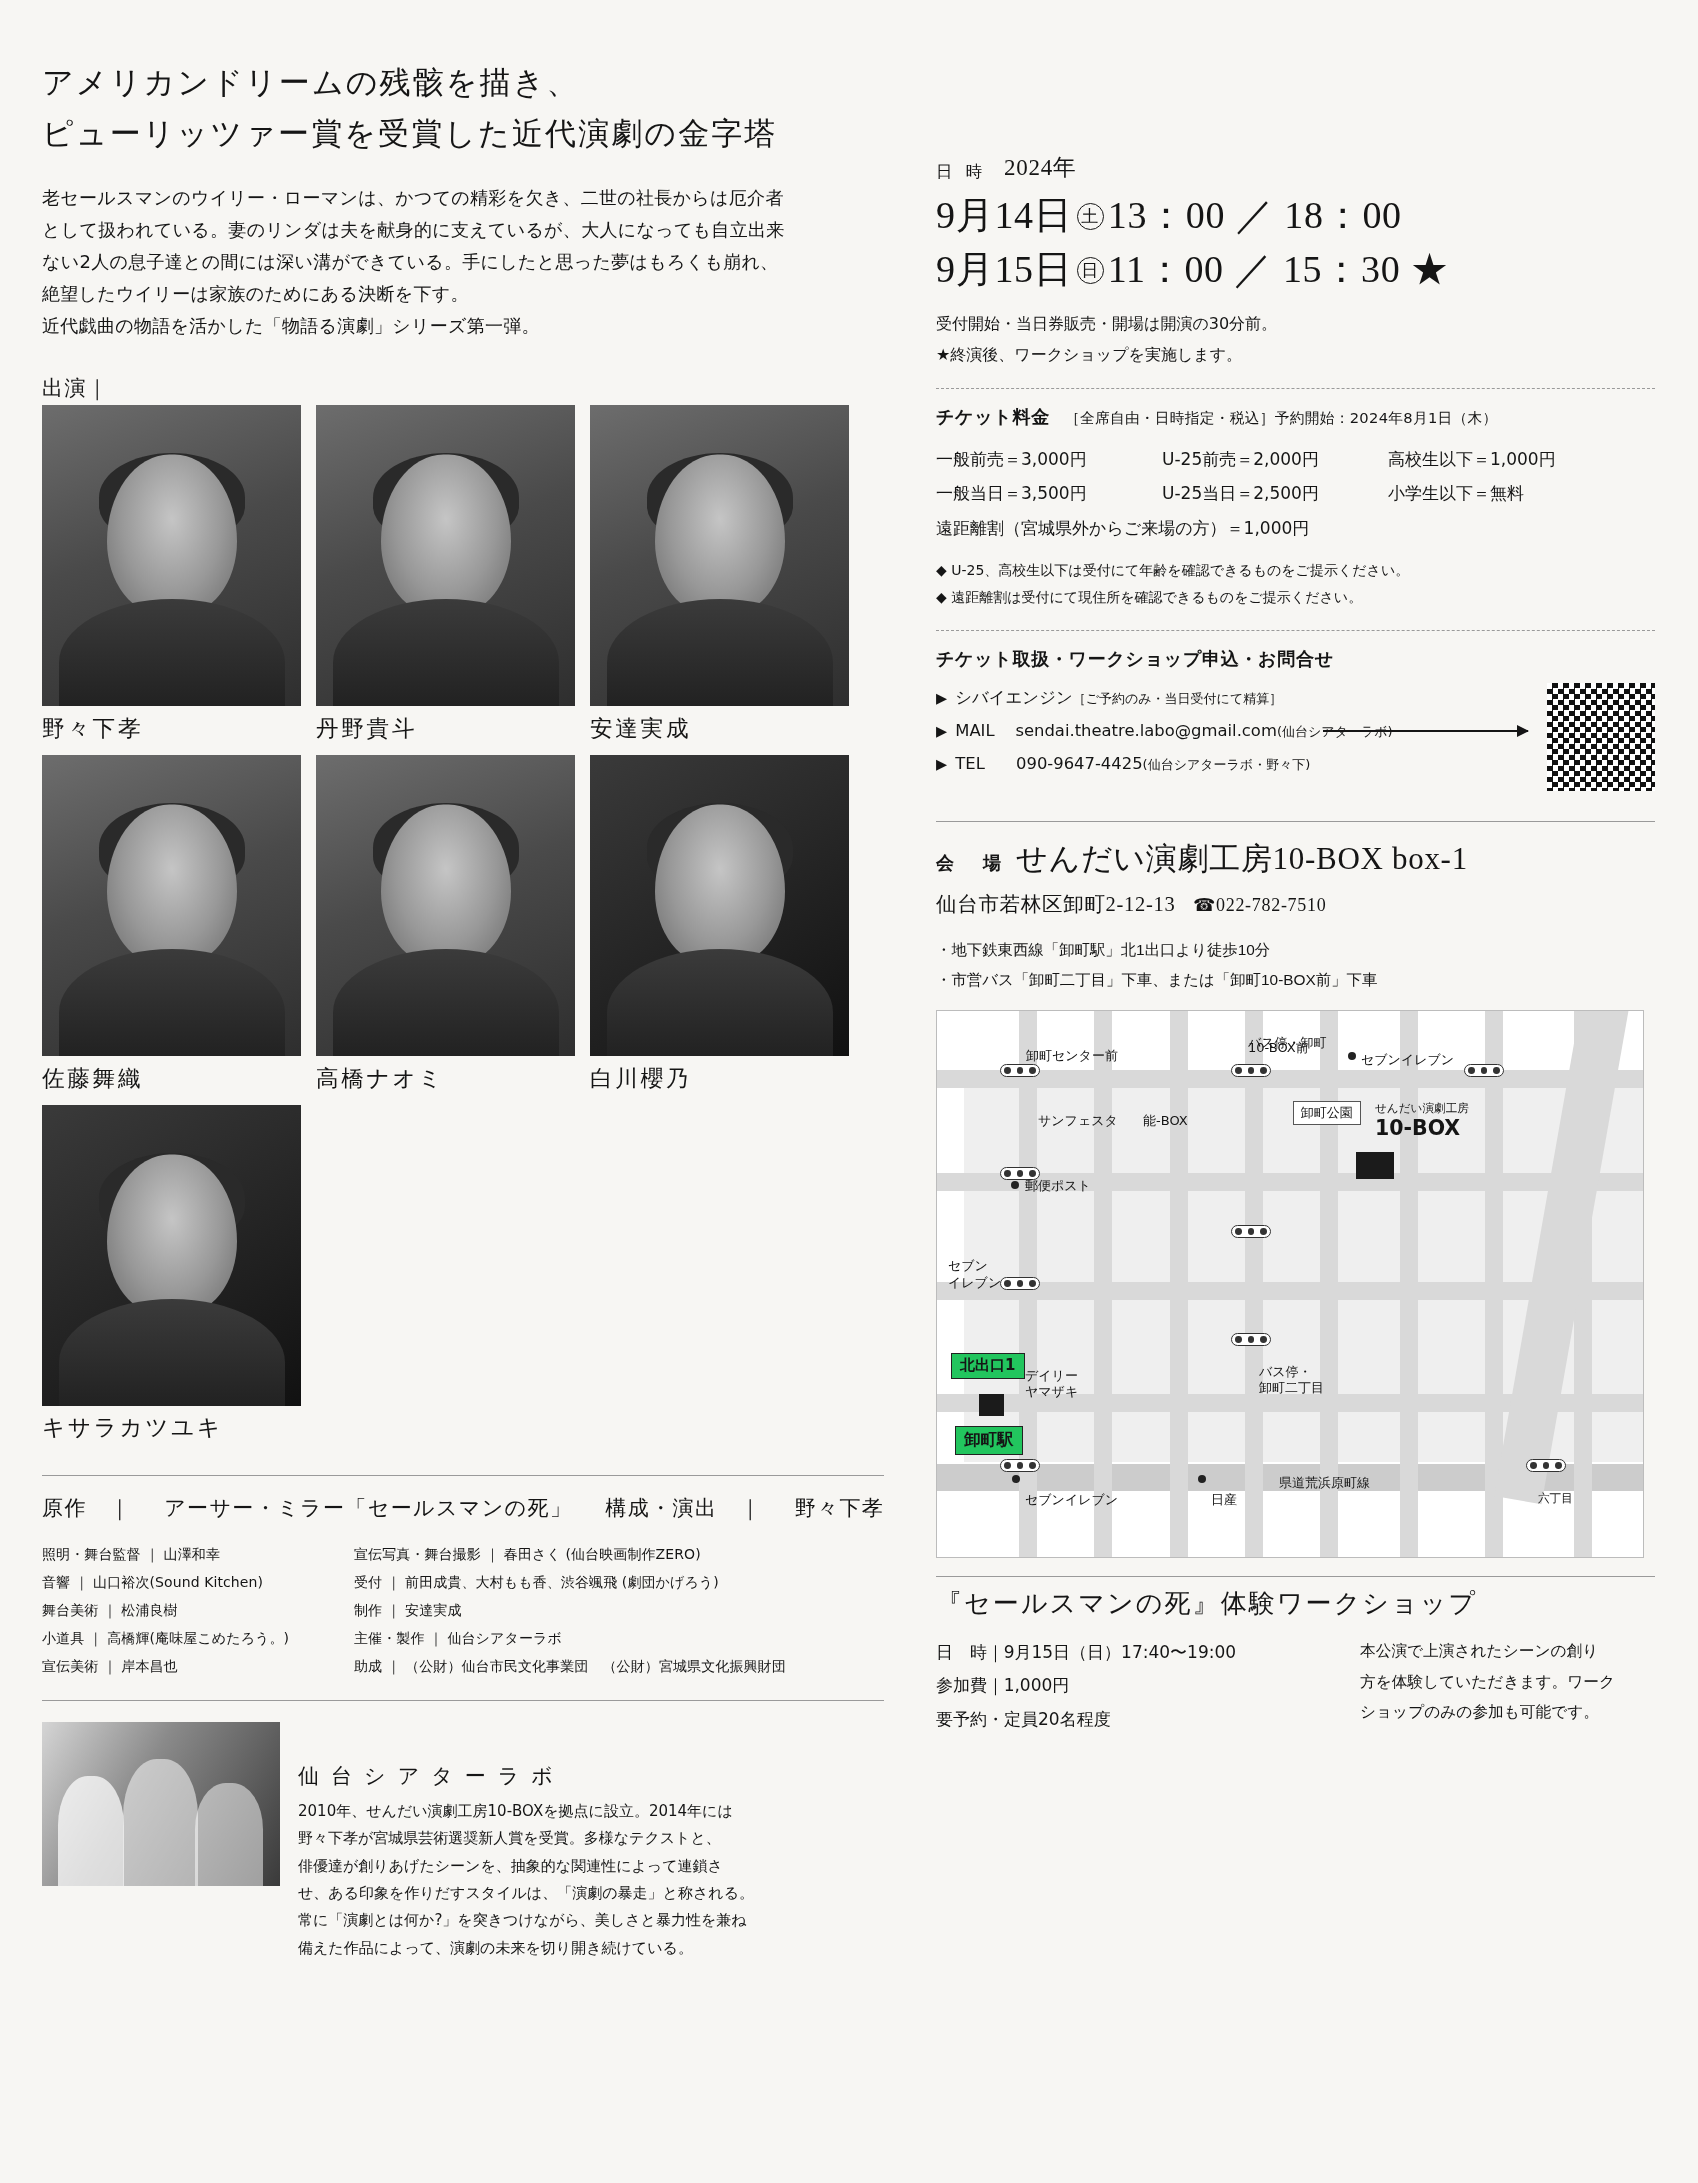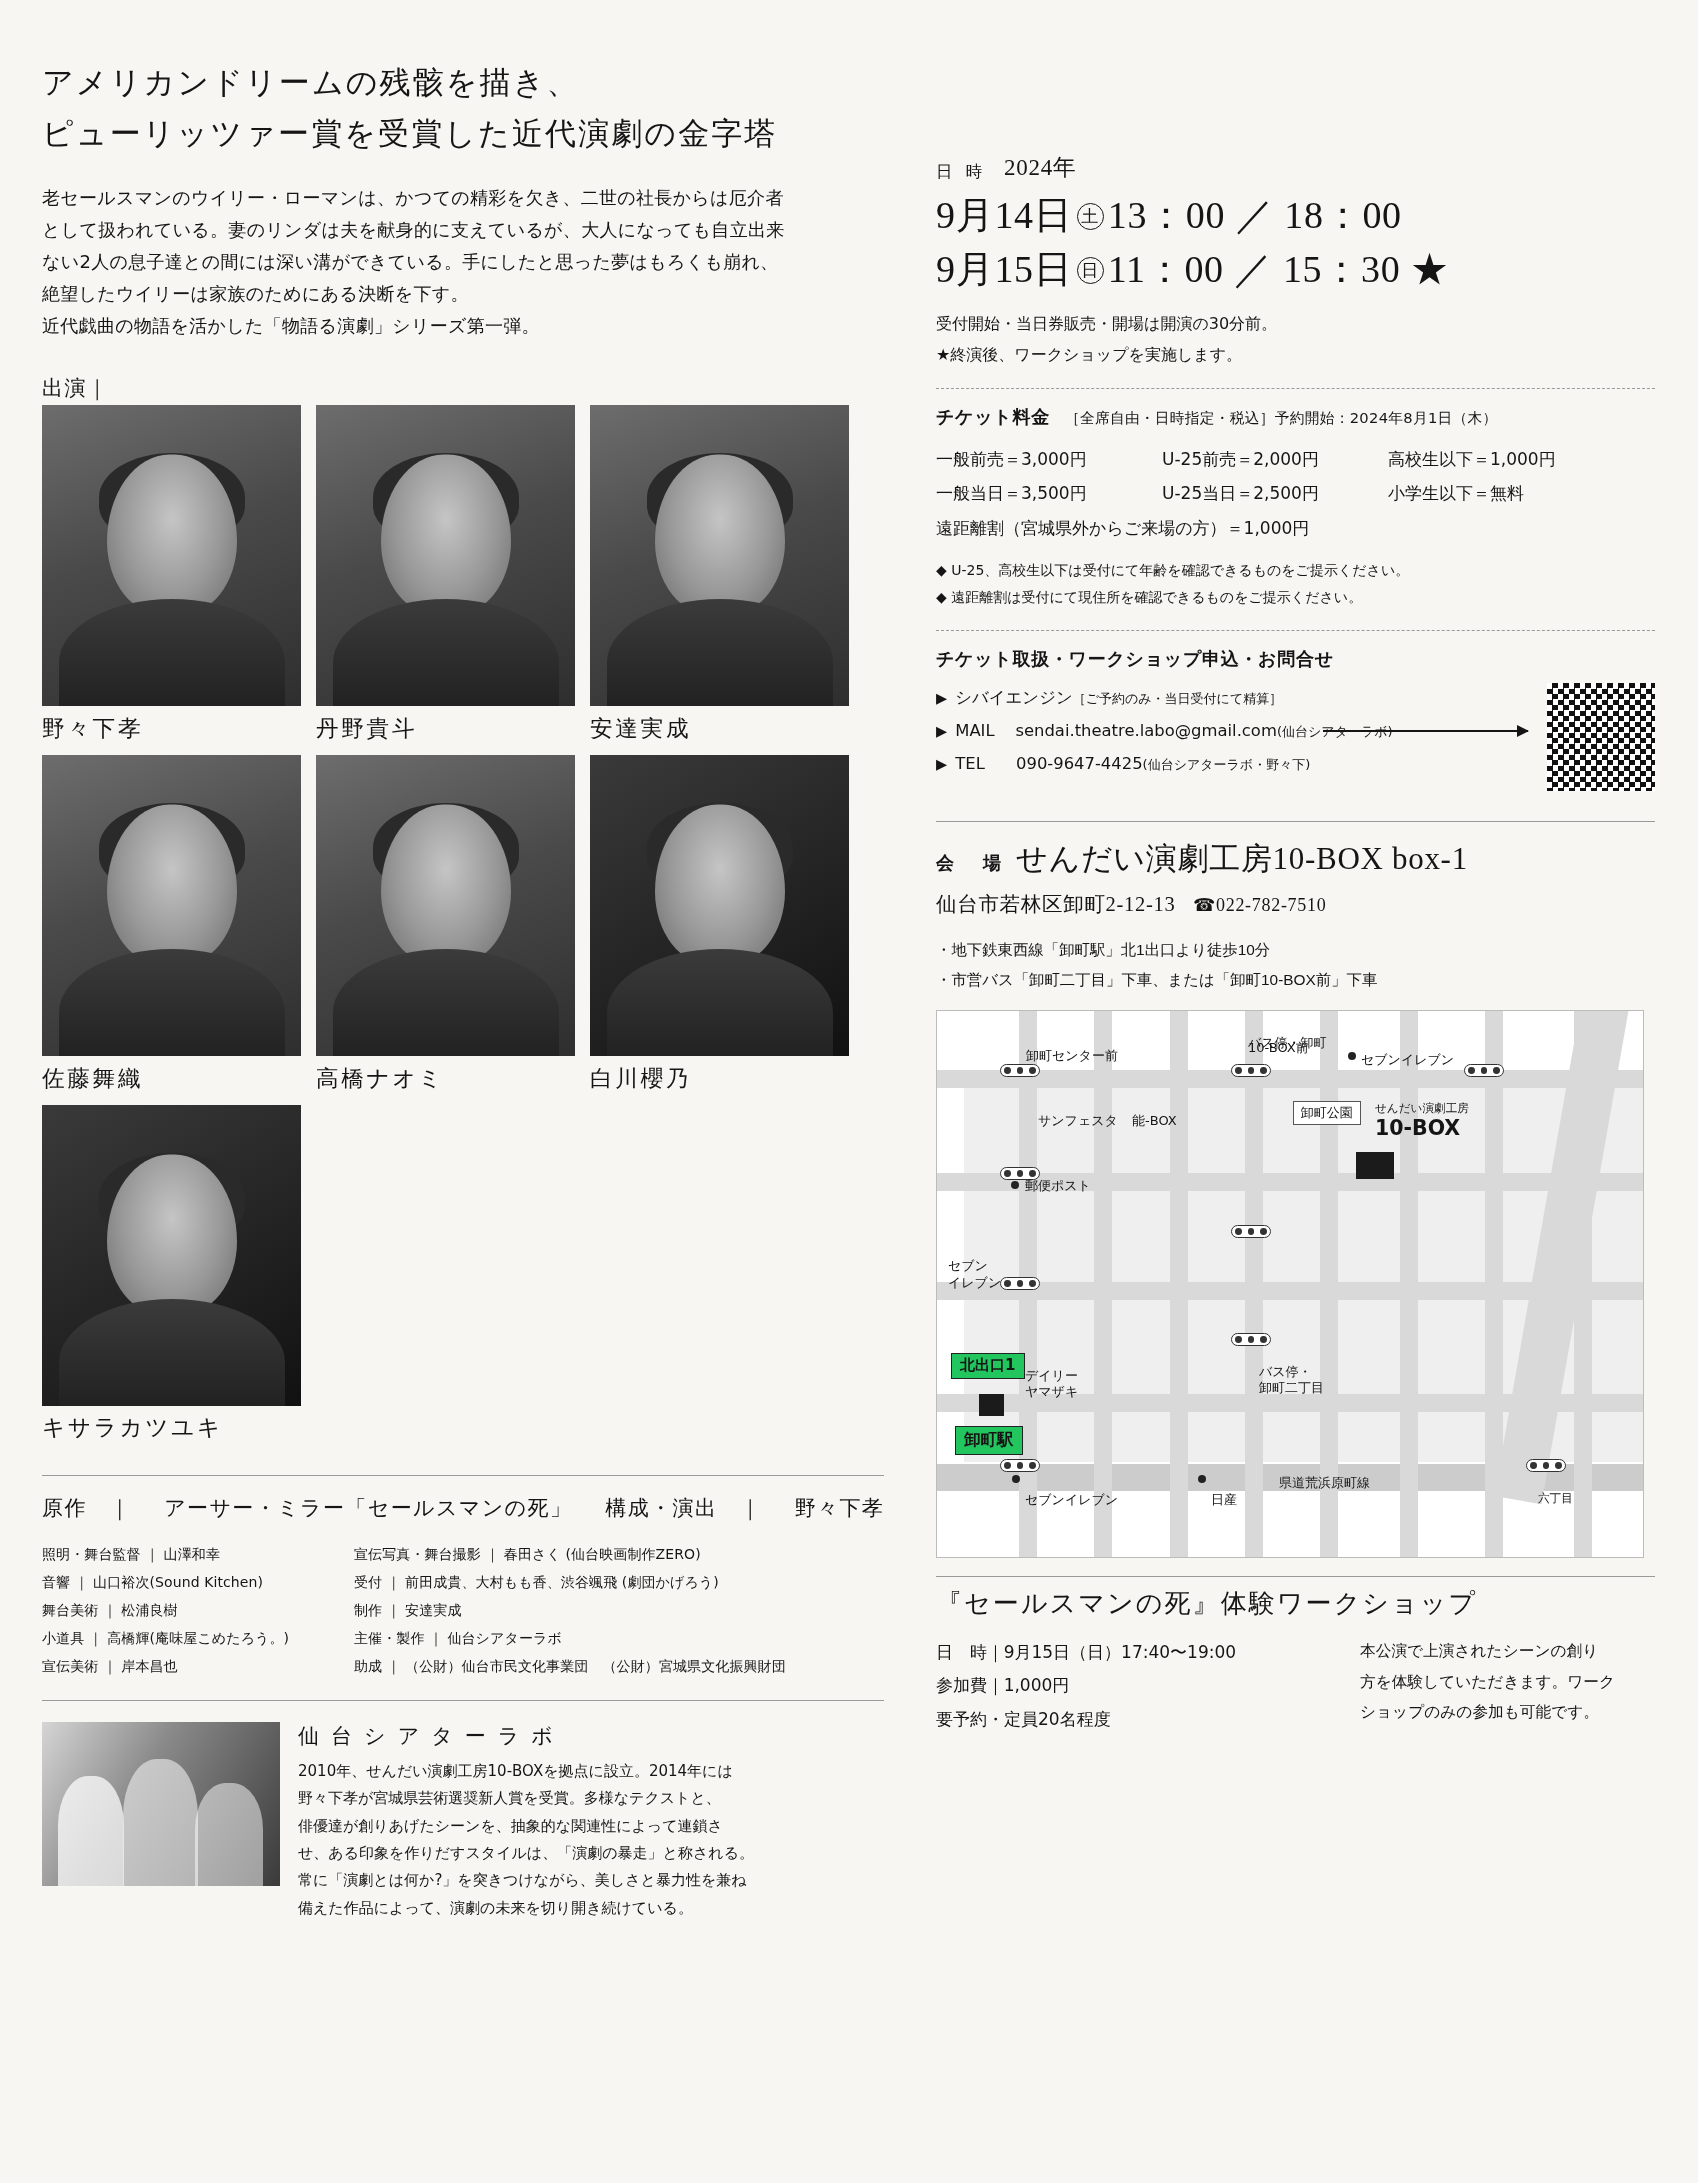--- a/index.html
+++ b/index.html
@@ -140,20 +140,21 @@
   }
   .company-photo .f1 { left: 16.4px; width: 66px; height: 110px; }
   .company-photo .f2 { left: 81px; width: 75px; height: 127px; background: rgba(240,240,240,.6);}
   .company-photo .f3 { left: 153px; width: 68px; height: 103px; background: rgba(255,255,255,.5);}
   .company-text { flex: 1; }
   .company-title {
     font-family: "Liberation Serif", serif;
     font-size: 21px; letter-spacing: 3.4px;
     text-align: left;
     margin-bottom: 8.2px;
+    margin-top: 40px;
   }
   .company-body {
     font-family: "DejaVu Sans", sans-serif;
     font-size: 15px;
     line-height: 1.82;
   }
   
   .right {
     position: absolute;
     left: 936px;
@@ -579,21 +580,21 @@
             <i></i>
             <i></i>
           </div>
 
         <div class="mlabel" style="left:89px; top:36px;">卸町センター前</div>
         <div class="mlabel" style="left:311px; top:23px;">バス停・卸町</div>
         <div class="mlabel" style="left:311px; top:28px;">10-BOX前</div>
         <div class="mlabel" style="left:424px; top:40px;">セブンイレブン</div>
         <div class="mdot" style="left:411px; top:41px;"></div>
         <div class="mlabel" style="left:101px; top:101px;">サンフェスタ</div>
-        <div class="mlabel" style="left:195px; top:101px;">能-BOX</div>
+        <div class="mlabel" style="left:206px; top:101px;">能-BOX</div>
         <div style="position:absolute; left:356px; top:90px; border:0.7px solid #555; background:#fff; padding:2.1px 6.8px;">卸町公園</div>
         <div class="mlabel" style="left:438px; top:90px; font-size:11.6px;">せんだい演劇工房</div>
         <div class="mlabel" style="left:438px; top:105px; font-size:20.5px; font-weight:bold;">10-BOX</div>
         <div class="mbox" style="left:419px; top:141px; width:38px; height:27px;"></div>
         <div class="mlabel" style="left:88px; top:166px;">郵便ポスト</div>
         <div class="mdot" style="left:74px; top:170px;"></div>
         <div class="mlabel" style="left:11px; top:246px;">セブン</div>
         <div class="mlabel" style="left:11px; top:263px;">イレブン</div>
         <div class="mstation" style="left:13.7px; top:342px;">北出口1</div>
         <div class="mbox" style="left:42px; top:383px; width:25px; height:22px;"></div>

